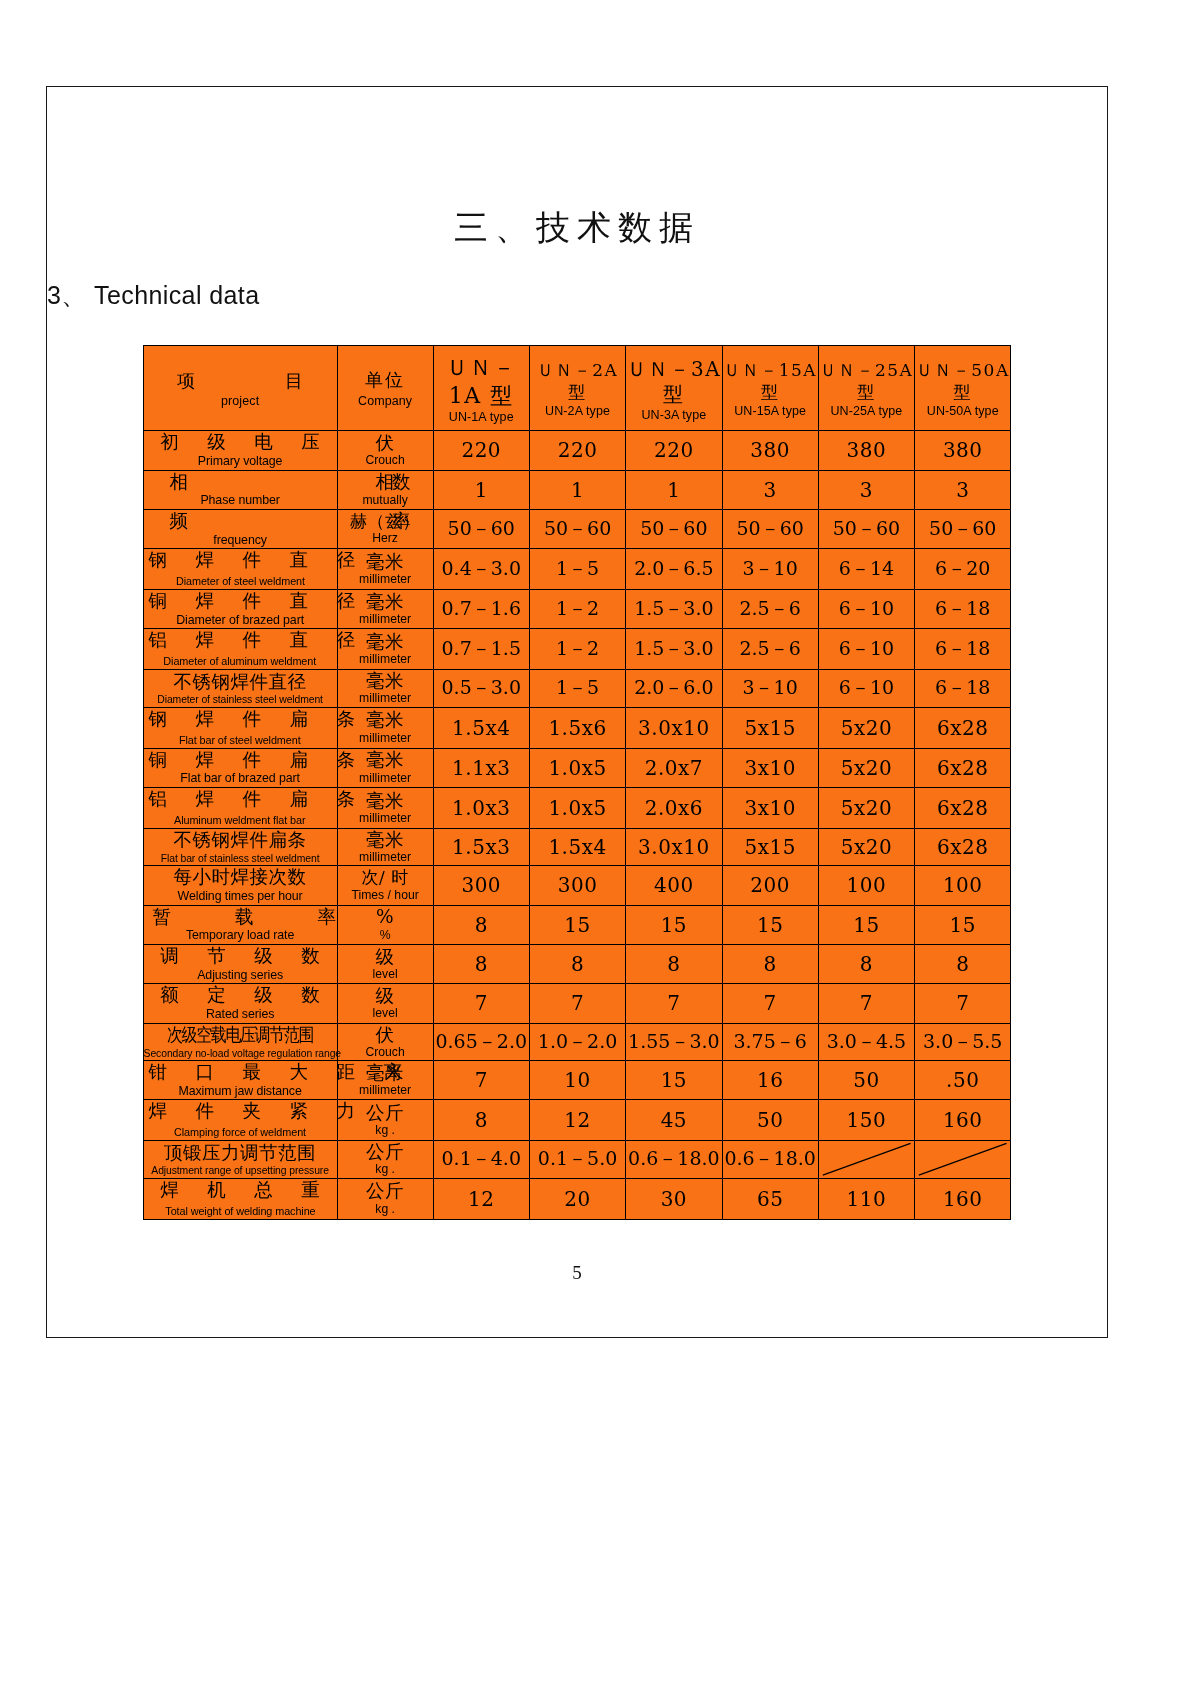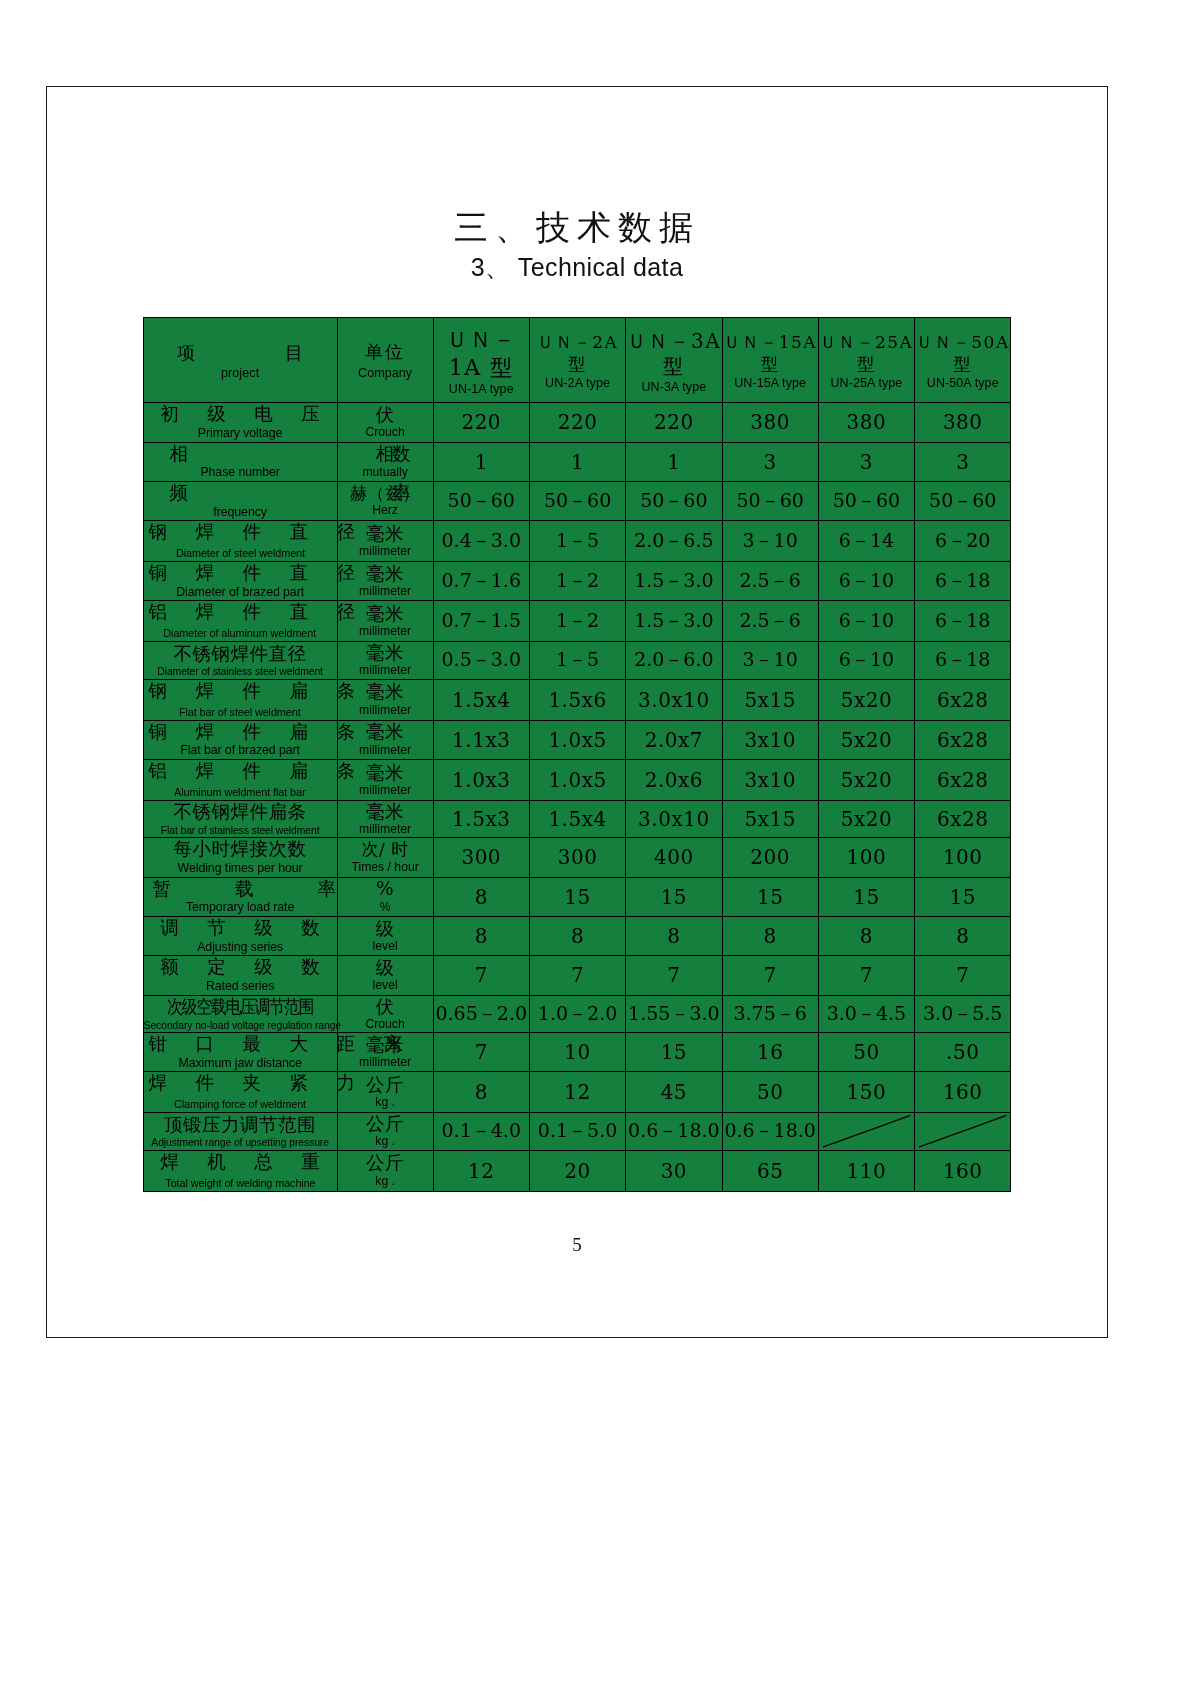--- a/index.html
+++ b/index.html
@@ -34,33 +34,32 @@
   .title-cn {
     text-align: center;
     font-size: 34px;
     letter-spacing: 7px;
     margin-top: 118px;
     font-family: "DejaVu Serif", "Liberation Serif", serif;
     font-weight: 400;
     color: #111;
   }
   .title-en {
-    text-align: center;
     font-size: 25px;
-    margin-top: 0;
+    margin-top: 28px;
     font-family: "Liberation Sans", sans-serif;
     letter-spacing: 0.4px;
     color: #111;
   }
   table.tech {
     border-collapse: collapse;
     margin: 33px auto 0 auto;
     width: 868px;
     table-layout: fixed;
-    background: #15803d;
+    background: #f97316;
   }
   table.tech td {
     border: 1.1px solid #000;
     padding: 0;
     text-align: center;
     vertical-align: middle;
     position: relative;
   }
   col.c-item { width: 194px; }
   col.c-unit { width: 96px; }

